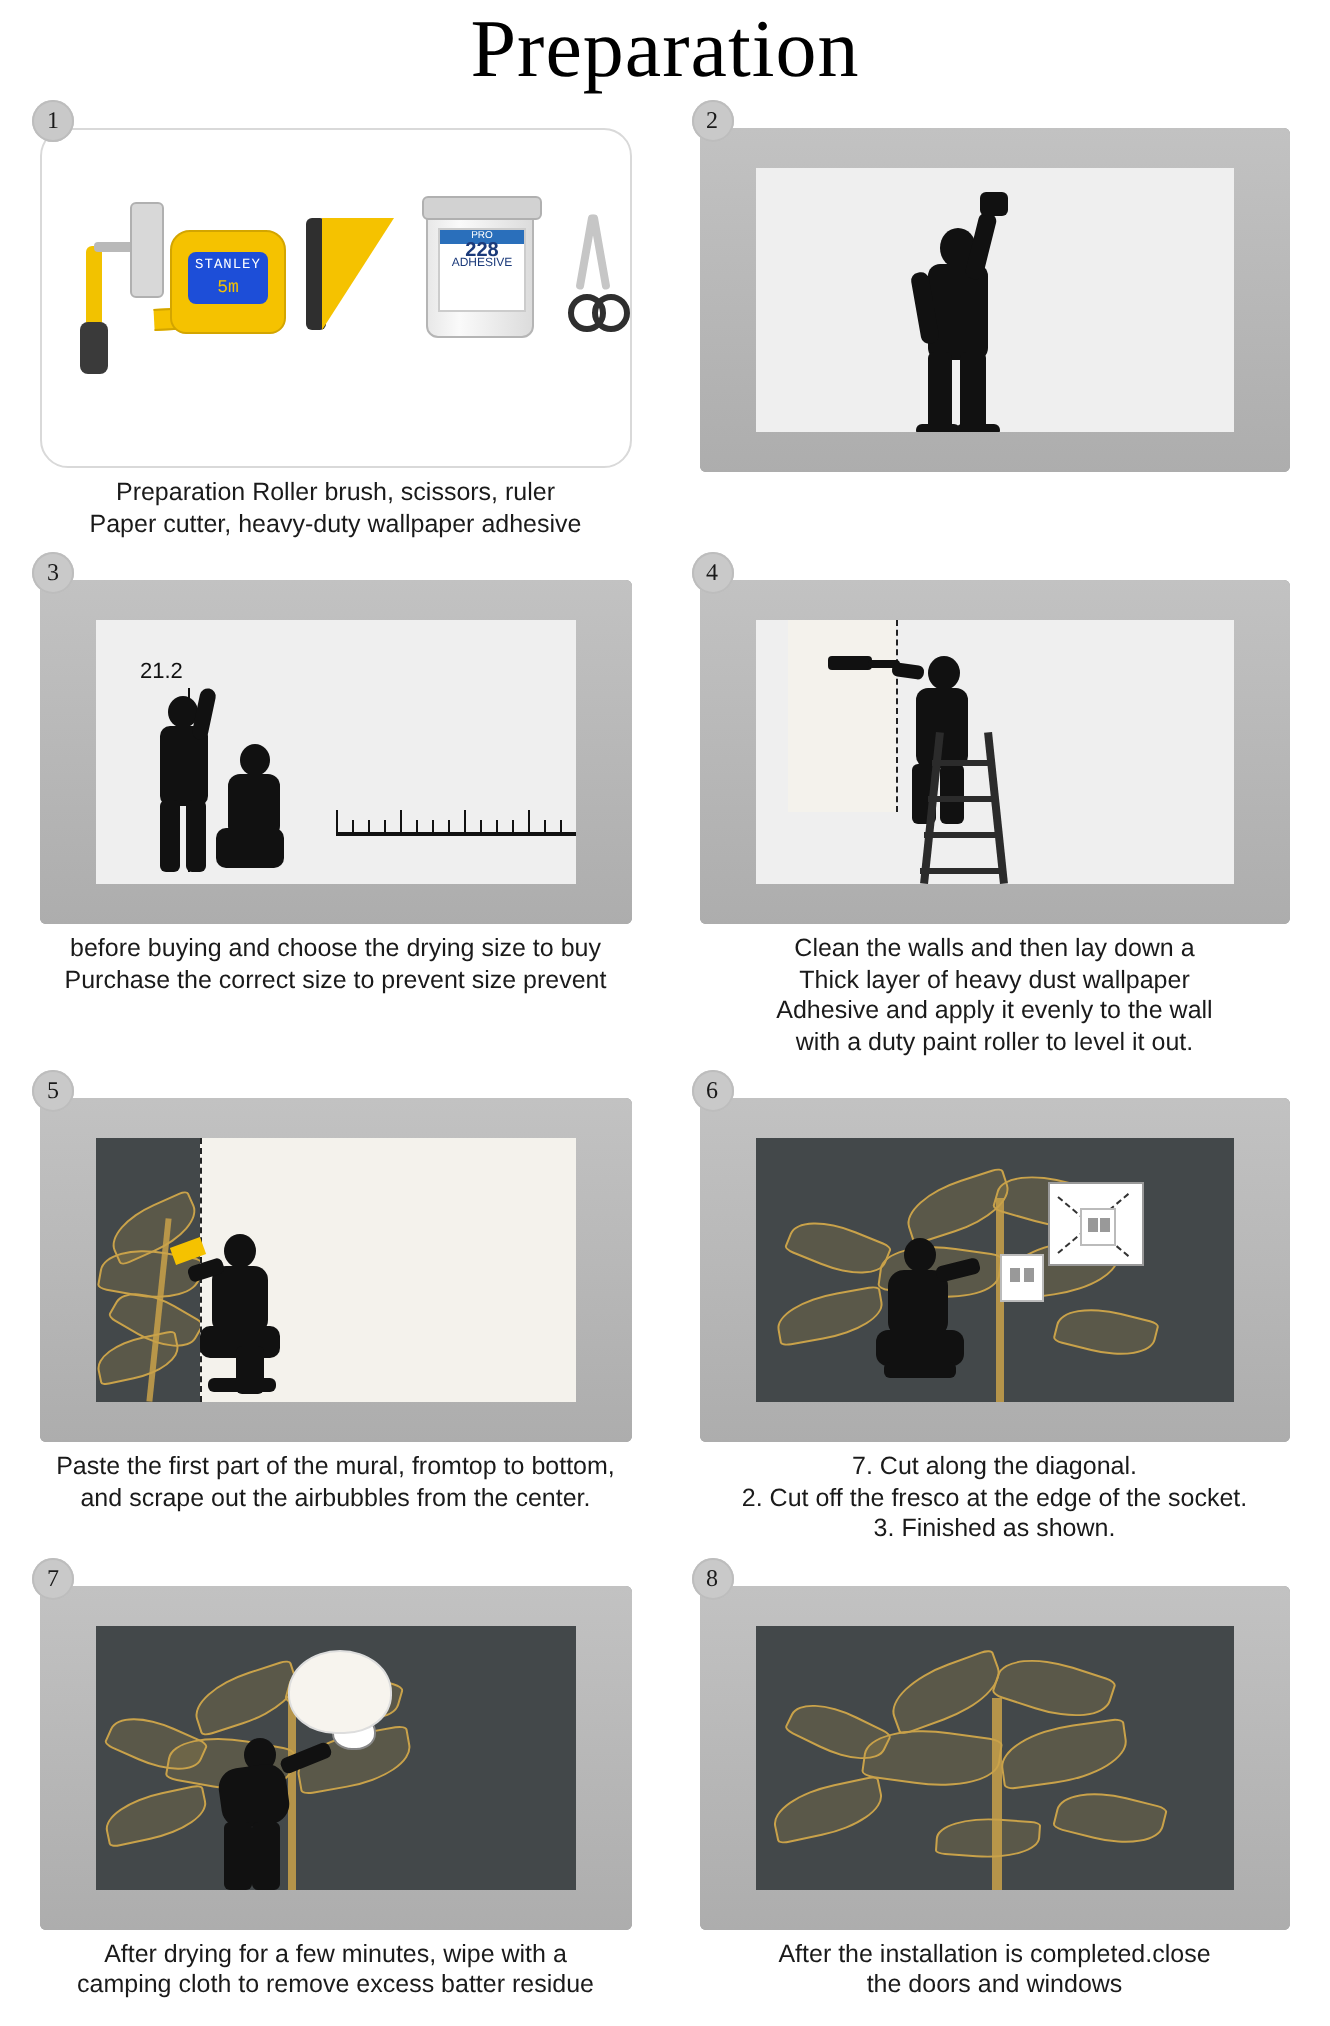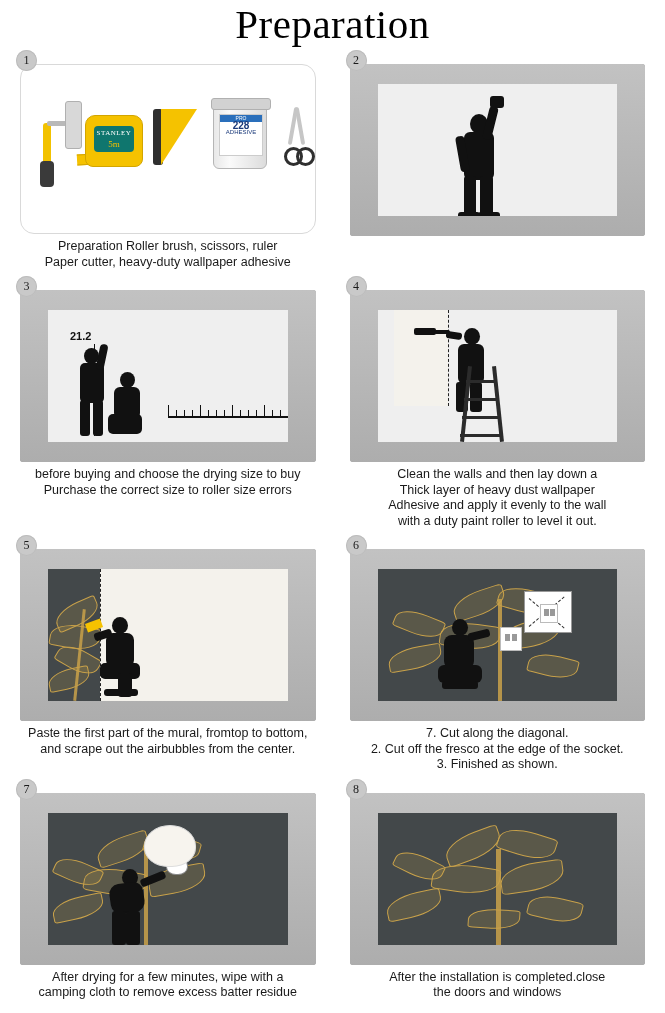--- a/index.html
+++ b/index.html
@@ -114,23 +114,23 @@
     position: absolute; left: 44px; top: 36px; width: 15px; height: 46px;
     background: #d8d8d8; border: 1px solid #b0b0b0; border-radius: 3px;
   }
   .tape {
     position: absolute; left: 64px; top: 50px; width: 56px; height: 50px;
     background: #f5c200; border-radius: 10px 10px 8px 8px;
     border: 1px solid #d3a500;
   }
   .tape-face {
     position: absolute; left: 8px; top: 10px; width: 40px; height: 26px;
-    background: #0f766e; border-radius: 4px;
+    background: #1d4ed8; border-radius: 4px;
     color: #fff; font-size: 8px; text-align: center; line-height: 11px;
-    font-family: Liberation Serif, serif;
+    font-family: Liberation Mono, monospace;
   }
   .tape-face .brand { font-size: 7px; letter-spacing: .5px; padding-top:2px;}
   .tape-face .len { font-size: 9px; color:#f5c200;}
   .tape-strip {
     position: absolute; left: 56px; top: 88px; width: 58px; height: 9px;
     background: #f5c200; border-top: 1px solid #d3a500; border-bottom: 1px solid #d3a500;
     transform: rotate(-3deg);
   }
   .scraper-h {
     position: absolute; left: 132px; top: 44px; width: 10px; height: 56px;
@@ -296,21 +296,21 @@
         <div class="sil" style="left:100px;top:128px;width:22px;height:6px;border-radius:3px;"></div>
       </div>
     </div>
   </div>
 
   <div class="step">
     <div class="badge">3</div>
     <div class="frame">
       <div class="bevel"></div>
       <div class="inner">
-        <div class="measure-num" style="left:22px;top:20px;font-weight:bold;">21.2</div>
+        <div class="measure-num" style="left:22px;top:20px;">21.2</div>
         <div class="vline" style="left:46px;top:34px;height:92px;"></div>
 
         <div class="sil sil-round" style="left:36px;top:38px;width:15px;height:16px;"></div>
         <div class="sil" style="left:32px;top:53px;width:24px;height:40px;border-radius:5px;"></div>
         <div class="sil" style="left:50px;top:34px;width:8px;height:26px;transform:rotate(12deg);border-radius:4px;"></div>
         <div class="sil" style="left:32px;top:90px;width:10px;height:36px;border-radius:3px;"></div>
         <div class="sil" style="left:45px;top:90px;width:10px;height:36px;border-radius:3px;"></div>
 
         <div class="sil sil-round" style="left:72px;top:62px;width:15px;height:16px;"></div>
         <div class="sil" style="left:66px;top:77px;width:26px;height:32px;border-radius:6px;"></div>
@@ -331,21 +331,21 @@
           <div class="tick" style="left:88px;"></div>
           <div class="tick major" style="left:96px;"></div>
           <div class="tick" style="left:104px;"></div>
           <div class="tick" style="left:112px;"></div>
 
         </div>
       </div>
     </div>
     <div class="caption">
       <div>before buying and choose the drying size to buy</div>
-      <div>Purchase the correct size to roller size errors</div>
+      <div>Purchase the correct size to prevent size prevent</div>
     </div>
   </div>
 
   <div class="step">
     <div class="badge">4</div>
     <div class="frame">
       <div class="bevel"></div>
       <div class="inner">
         <div class="paper-white" style="left:16px;top:0px;width:54px;height:96px;"></div>
         <div class="dashed-v" style="left:70px;top:0px;height:96px;"></div>

